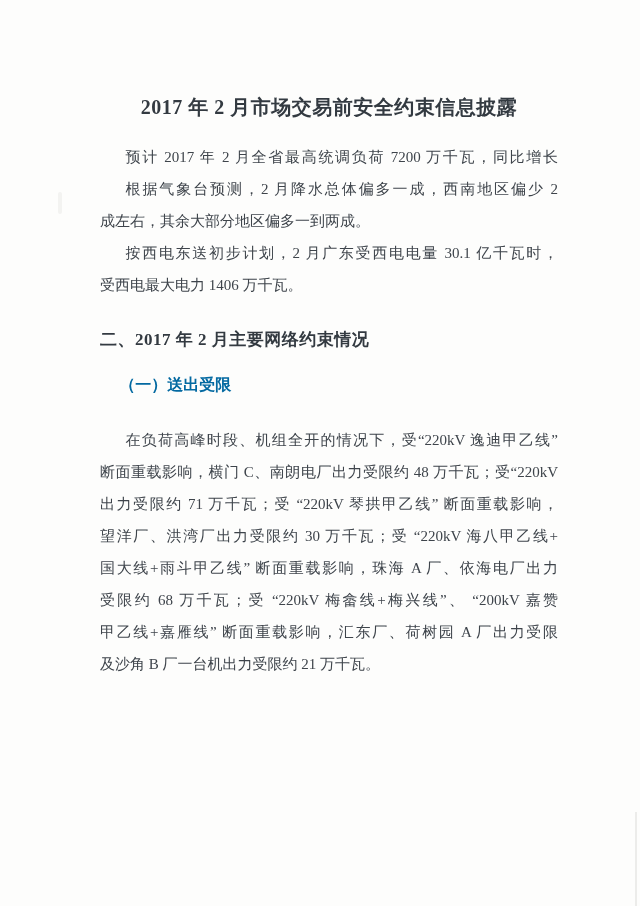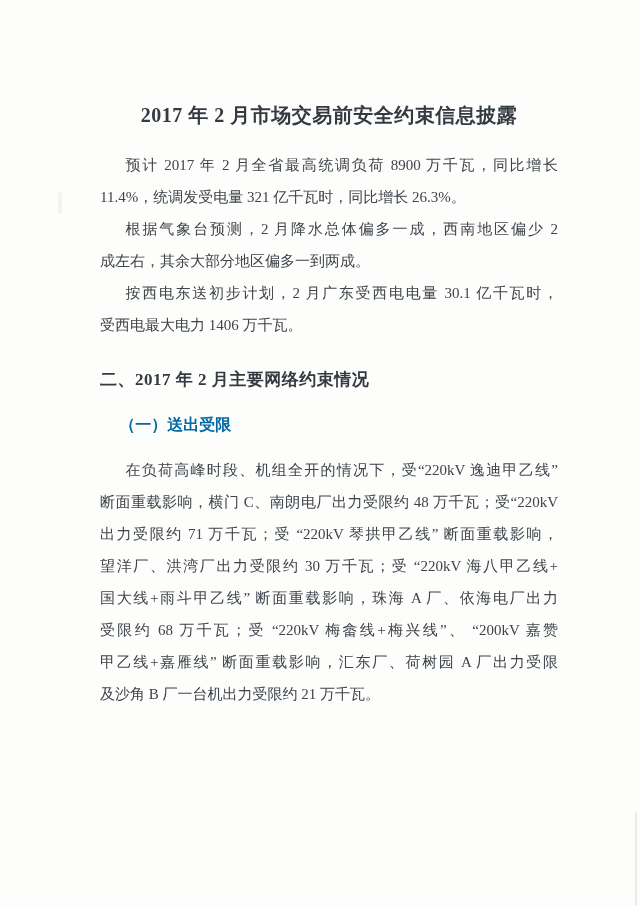--- a/index.html
+++ b/index.html
@@ -8,21 +8,21 @@
     width: 640px;
     height: 906px;
     background: #fdfdfc;
     font-family: "Liberation Serif", serif;
     color: #3e444b;
     overflow: hidden;
   }
   .content {
     position: absolute;
     left: 100px;
-    top: 8px;
+    top: 0;
     width: 458px;
   }
   .doc-title {
     margin-top: 94px;
     font-size: 20px;
     line-height: 26px;
     font-weight: bold;
     text-align: center;
     color: #333a41;
     letter-spacing: 0.5px;
@@ -39,21 +39,21 @@
   .h-sub {
     margin-top: 19px;
     font-size: 16px;
     line-height: 26px;
     font-weight: bold;
     color: #0369a1;
     text-indent: 1.2em;
   }
   .para-group { margin-top: 21px; }
   .para { font-size: 15px; line-height: 32px; }
-  .para4 { margin-top: 16px; }
+  .para4 { margin-top: 26px; }
   .para .line {
     text-align: justify;
     text-align-last: justify;
     white-space: normal;
   }
   .para .line.last { text-align-last: left; }
   .para .line.first { text-indent: 1.7em; }
   .scan-edge {
     position: absolute;
     right: 3px;
@@ -76,22 +76,21 @@
 <body>
 
 <div class="page">
   <div class="content">
 
     <div class="doc-title">2017 年 2 月市场交易前安全约束信息披露</div>
 
 
     <div class="para-group">
       <div class="para">
-          <div class="line first">预计 2017 年 2 月全省最高统调负荷 8900 万千瓦，同比增长</div>
-          <div class="line last">11.4%，统调发受电量 321 亿千瓦时，同比增长 26.3%。</div>
+          <div class="line first">预计 2017 年 2 月全省最高统调负荷 7200 万千瓦，同比增长</div>
         </div>
       <div class="para">
           <div class="line first">根据气象台预测，2 月降水总体偏多一成，西南地区偏少 2</div>
           <div class="line last">成左右，其余大部分地区偏多一到两成。</div>
         </div>
       <div class="para">
           <div class="line first">按西电东送初步计划，2 月广东受西电电量 30.1 亿千瓦时，</div>
           <div class="line last">受西电最大电力 1406 万千瓦。</div>
         </div>
     </div>

